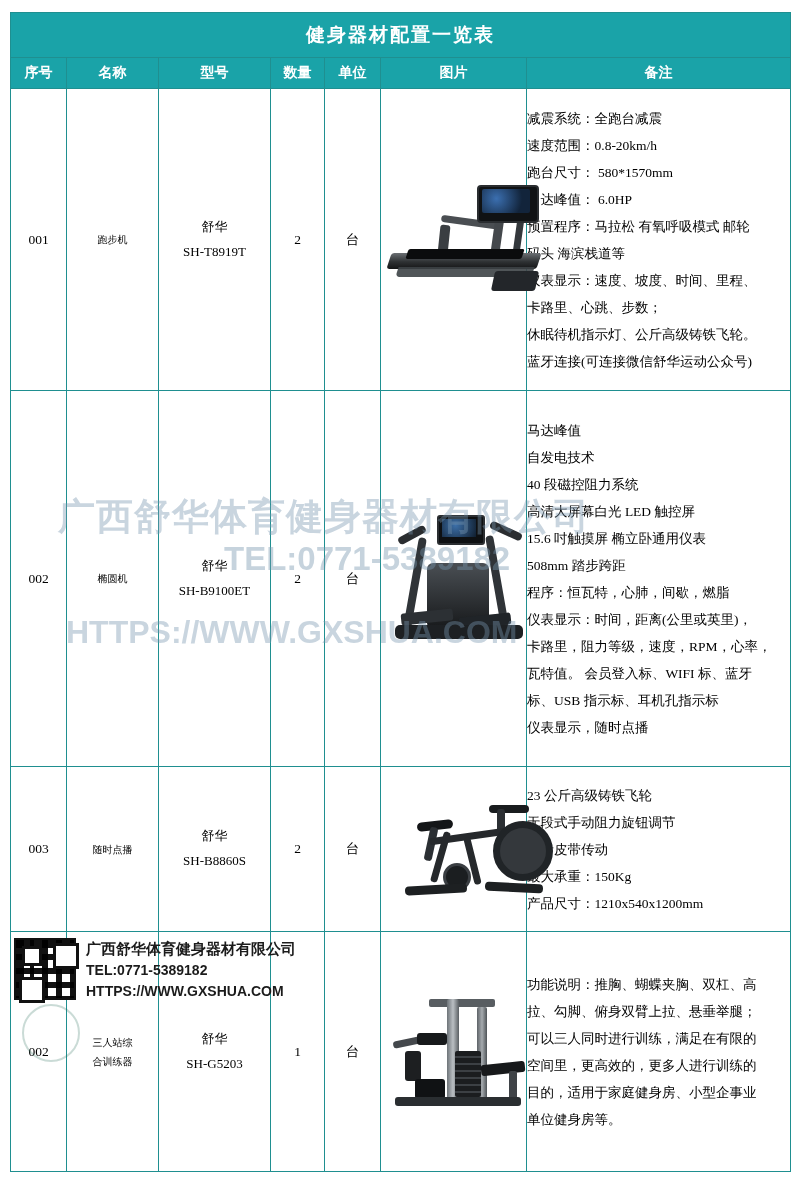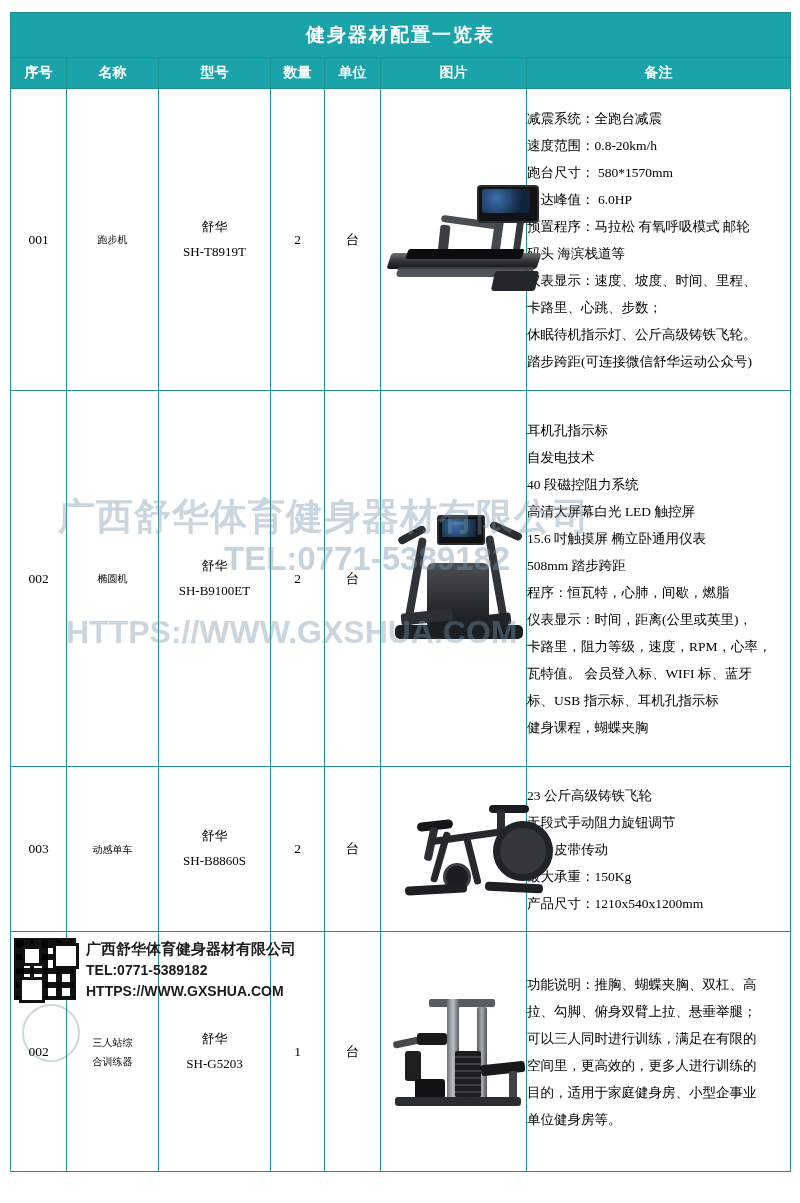--- a/index.html
+++ b/index.html
@@ -400,21 +400,21 @@
         <td class="c-remark">
           <div class="rm-line">减震系统：全跑台减震</div>
           <div class="rm-line">速度范围：0.8-20km/h</div>
           <div class="rm-line">跑台尺寸：  580*1570mm</div>
           <div class="rm-line">马达峰值：  6.0HP</div>
           <div class="rm-line">预置程序：马拉松 有氧呼吸模式 邮轮</div>
           <div class="rm-line">码头 海滨栈道等</div>
           <div class="rm-line">仪表显示：速度、坡度、时间、里程、</div>
           <div class="rm-line">卡路里、心跳、步数；</div>
           <div class="rm-line">休眠待机指示灯、公斤高级铸铁飞轮。</div>
-          <div class="rm-line">踏步跨距(可连接微信舒华运动公众号)</div>
+          <div class="rm-line">蓝牙连接(可连接微信舒华运动公众号)</div>
         </td>
       </tr>
 
       <tr style="height:376px">
         <td class="c-idx">002</td>
         <td class="c-name">椭圆机</td>
         <td class="c-model">
           <div>舒华</div>
           <div>SH-B9100ET</div>
         </td>
@@ -428,38 +428,38 @@
             <div class="el-arm-r"></div>
             <div class="el-console"></div>
             <div class="el-screen"></div>
             <div class="el-body"></div>
             <div class="el-pedal-l"></div>
             <div class="el-pedal-r"></div>
             <div class="el-base"></div>
           </div>
         </td>
         <td class="c-remark">
-          <div class="rm-line">耳机孔指示标</div>
+          <div class="rm-line">马达峰值</div>
           <div class="rm-line">自发电技术</div>
           <div class="rm-line">40 段磁控阻力系统</div>
           <div class="rm-line">高清大屏幕白光 LED 触控屏</div>
           <div class="rm-line">15.6 吋触摸屏  椭立卧通用仪表</div>
           <div class="rm-line">508mm 踏步跨距</div>
           <div class="rm-line">程序：恒瓦特，心肺，间歇，燃脂</div>
           <div class="rm-line">仪表显示：时间，距离(公里或英里)，</div>
           <div class="rm-line">卡路里，阻力等级，速度，RPM，心率，</div>
           <div class="rm-line">瓦特值。 会员登入标、WIFI 标、蓝牙</div>
           <div class="rm-line">标、USB 指示标、耳机孔指示标</div>
-          <div class="rm-line">健身课程，蝴蝶夹胸</div>
+          <div class="rm-line">仪表显示，随时点播</div>
         </td>
       </tr>
 
       <tr style="height:165px">
         <td class="c-idx">003</td>
-        <td class="c-name">动感单车</td>
+        <td class="c-name">随时点播</td>
         <td class="c-model">
           <div>舒华</div>
           <div>SH-B8860S</div>
         </td>
         <td class="c-qty">2</td>
         <td class="c-unit">台</td>
         <td class="c-pic">
           <div class="pic-box bike">
             <div class="bk-bar"></div>
             <div class="bk-barpost"></div>

